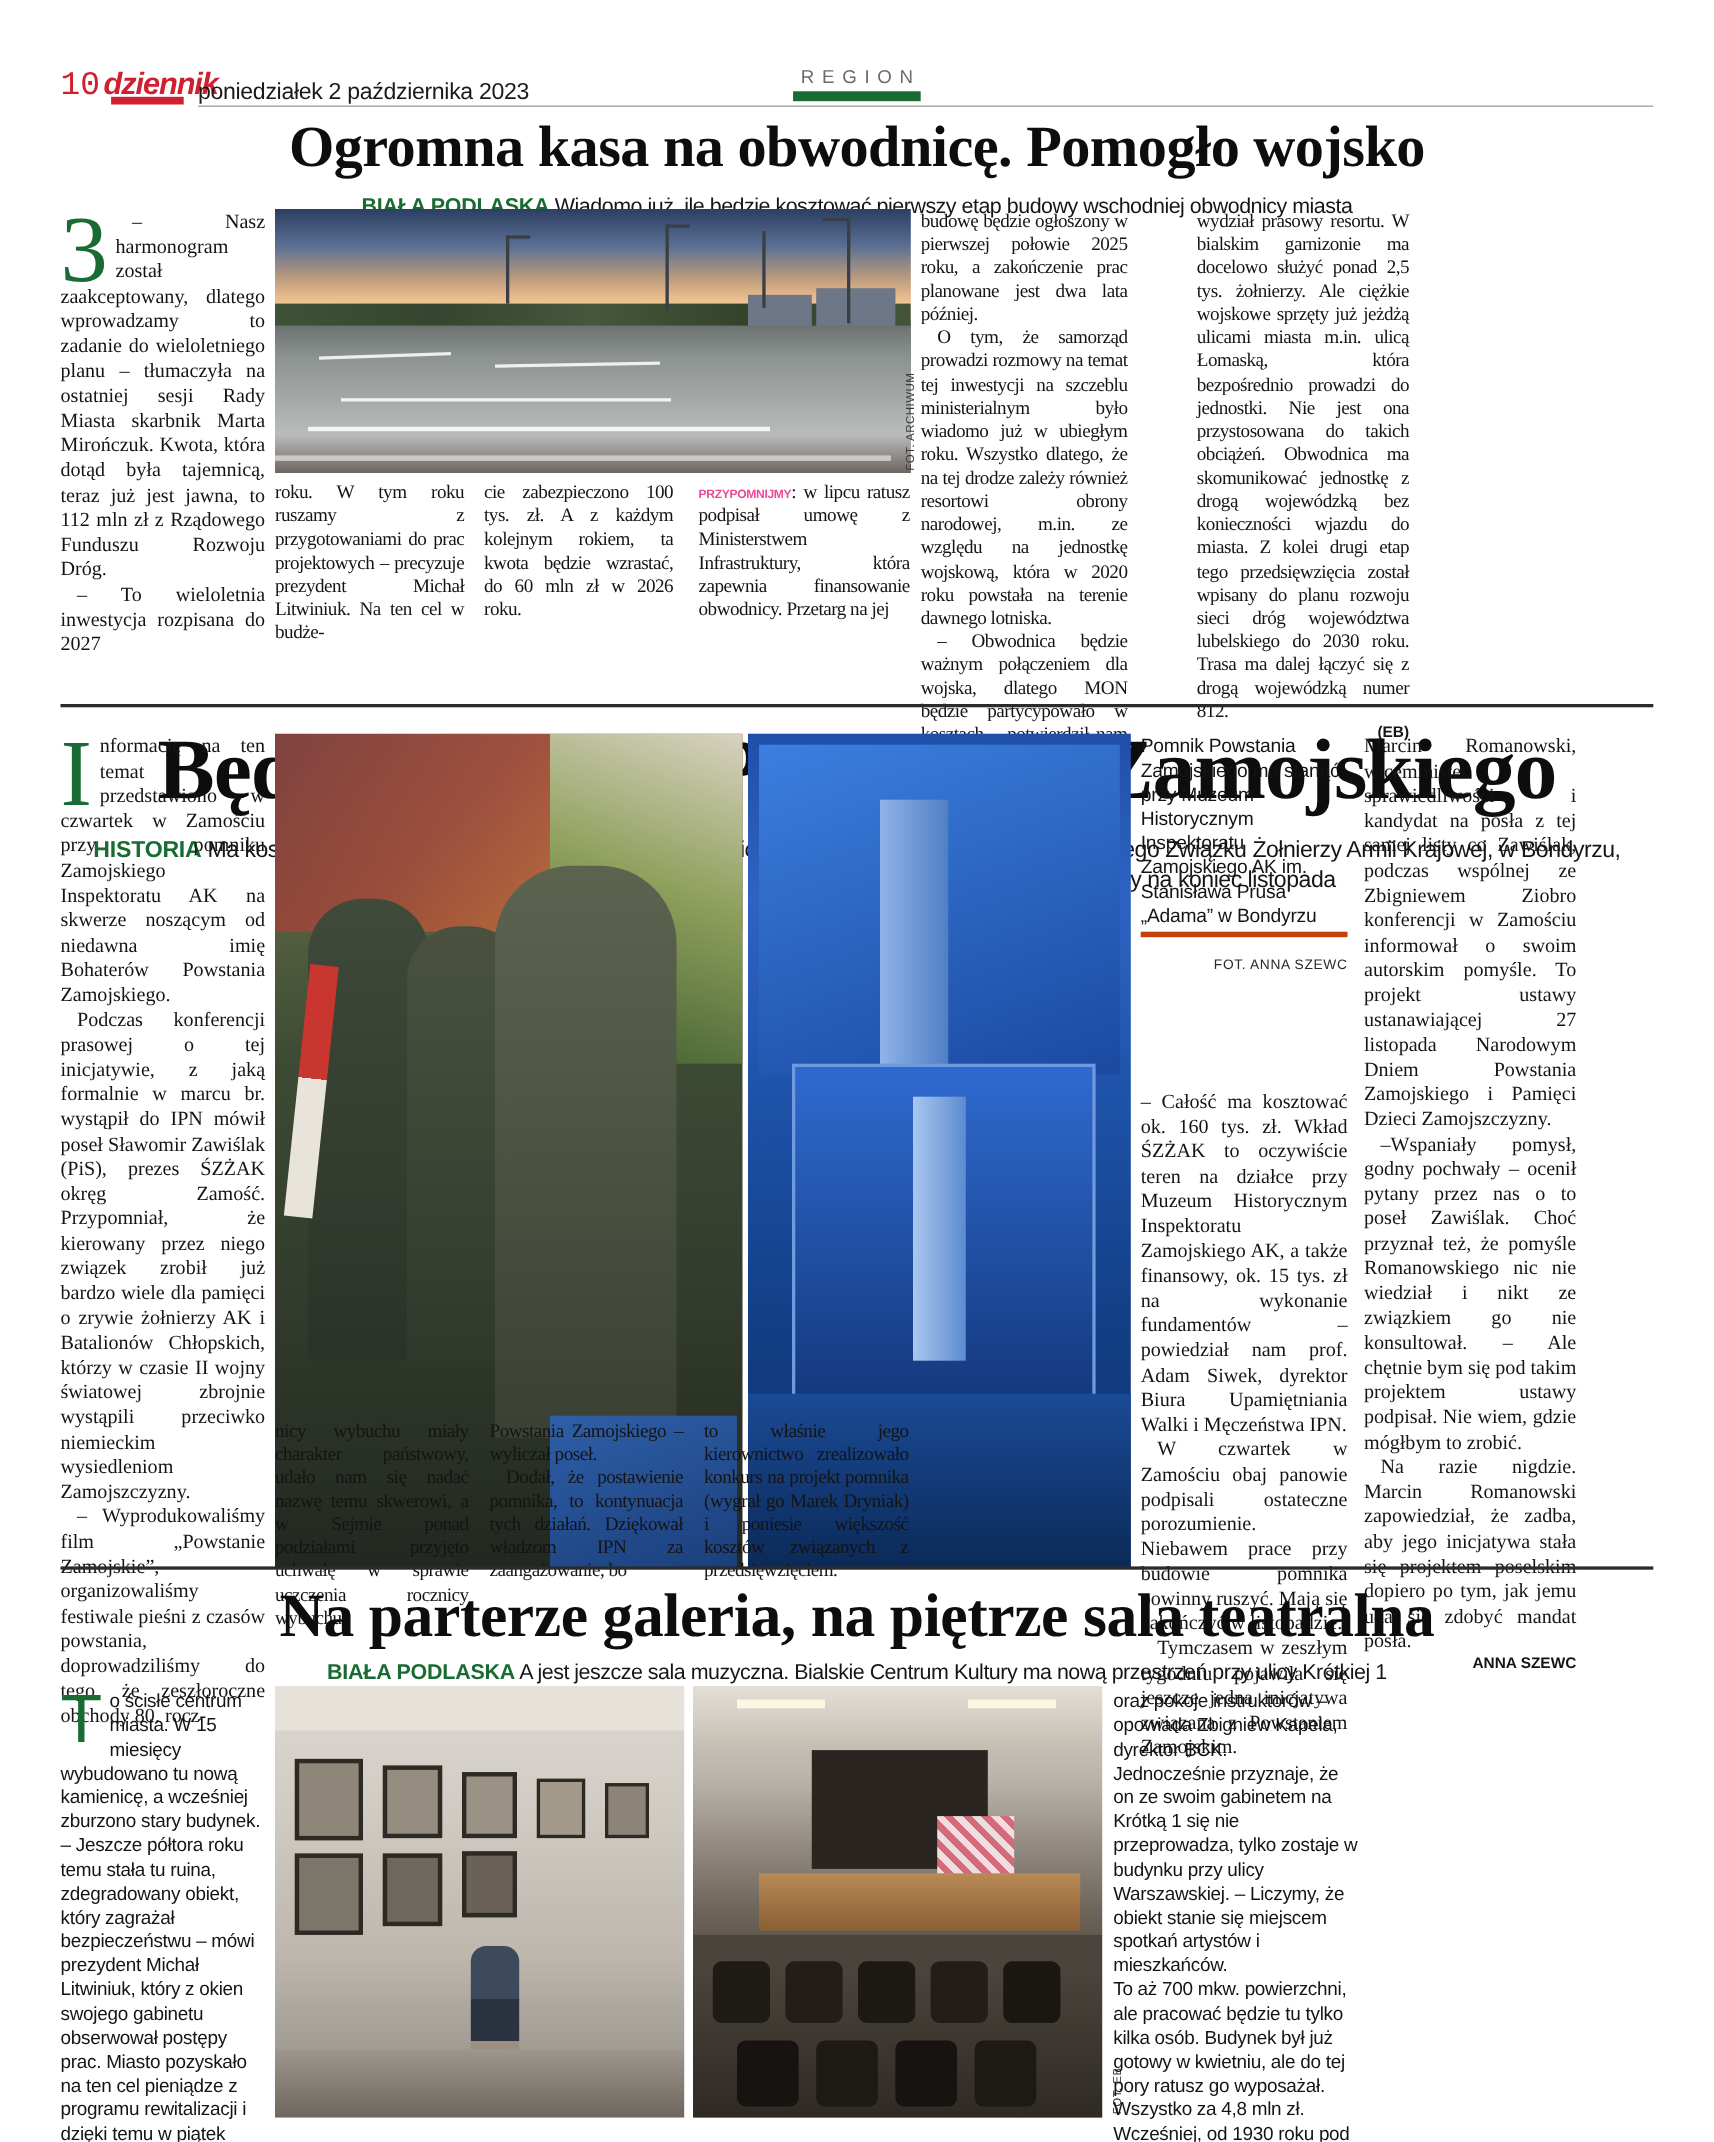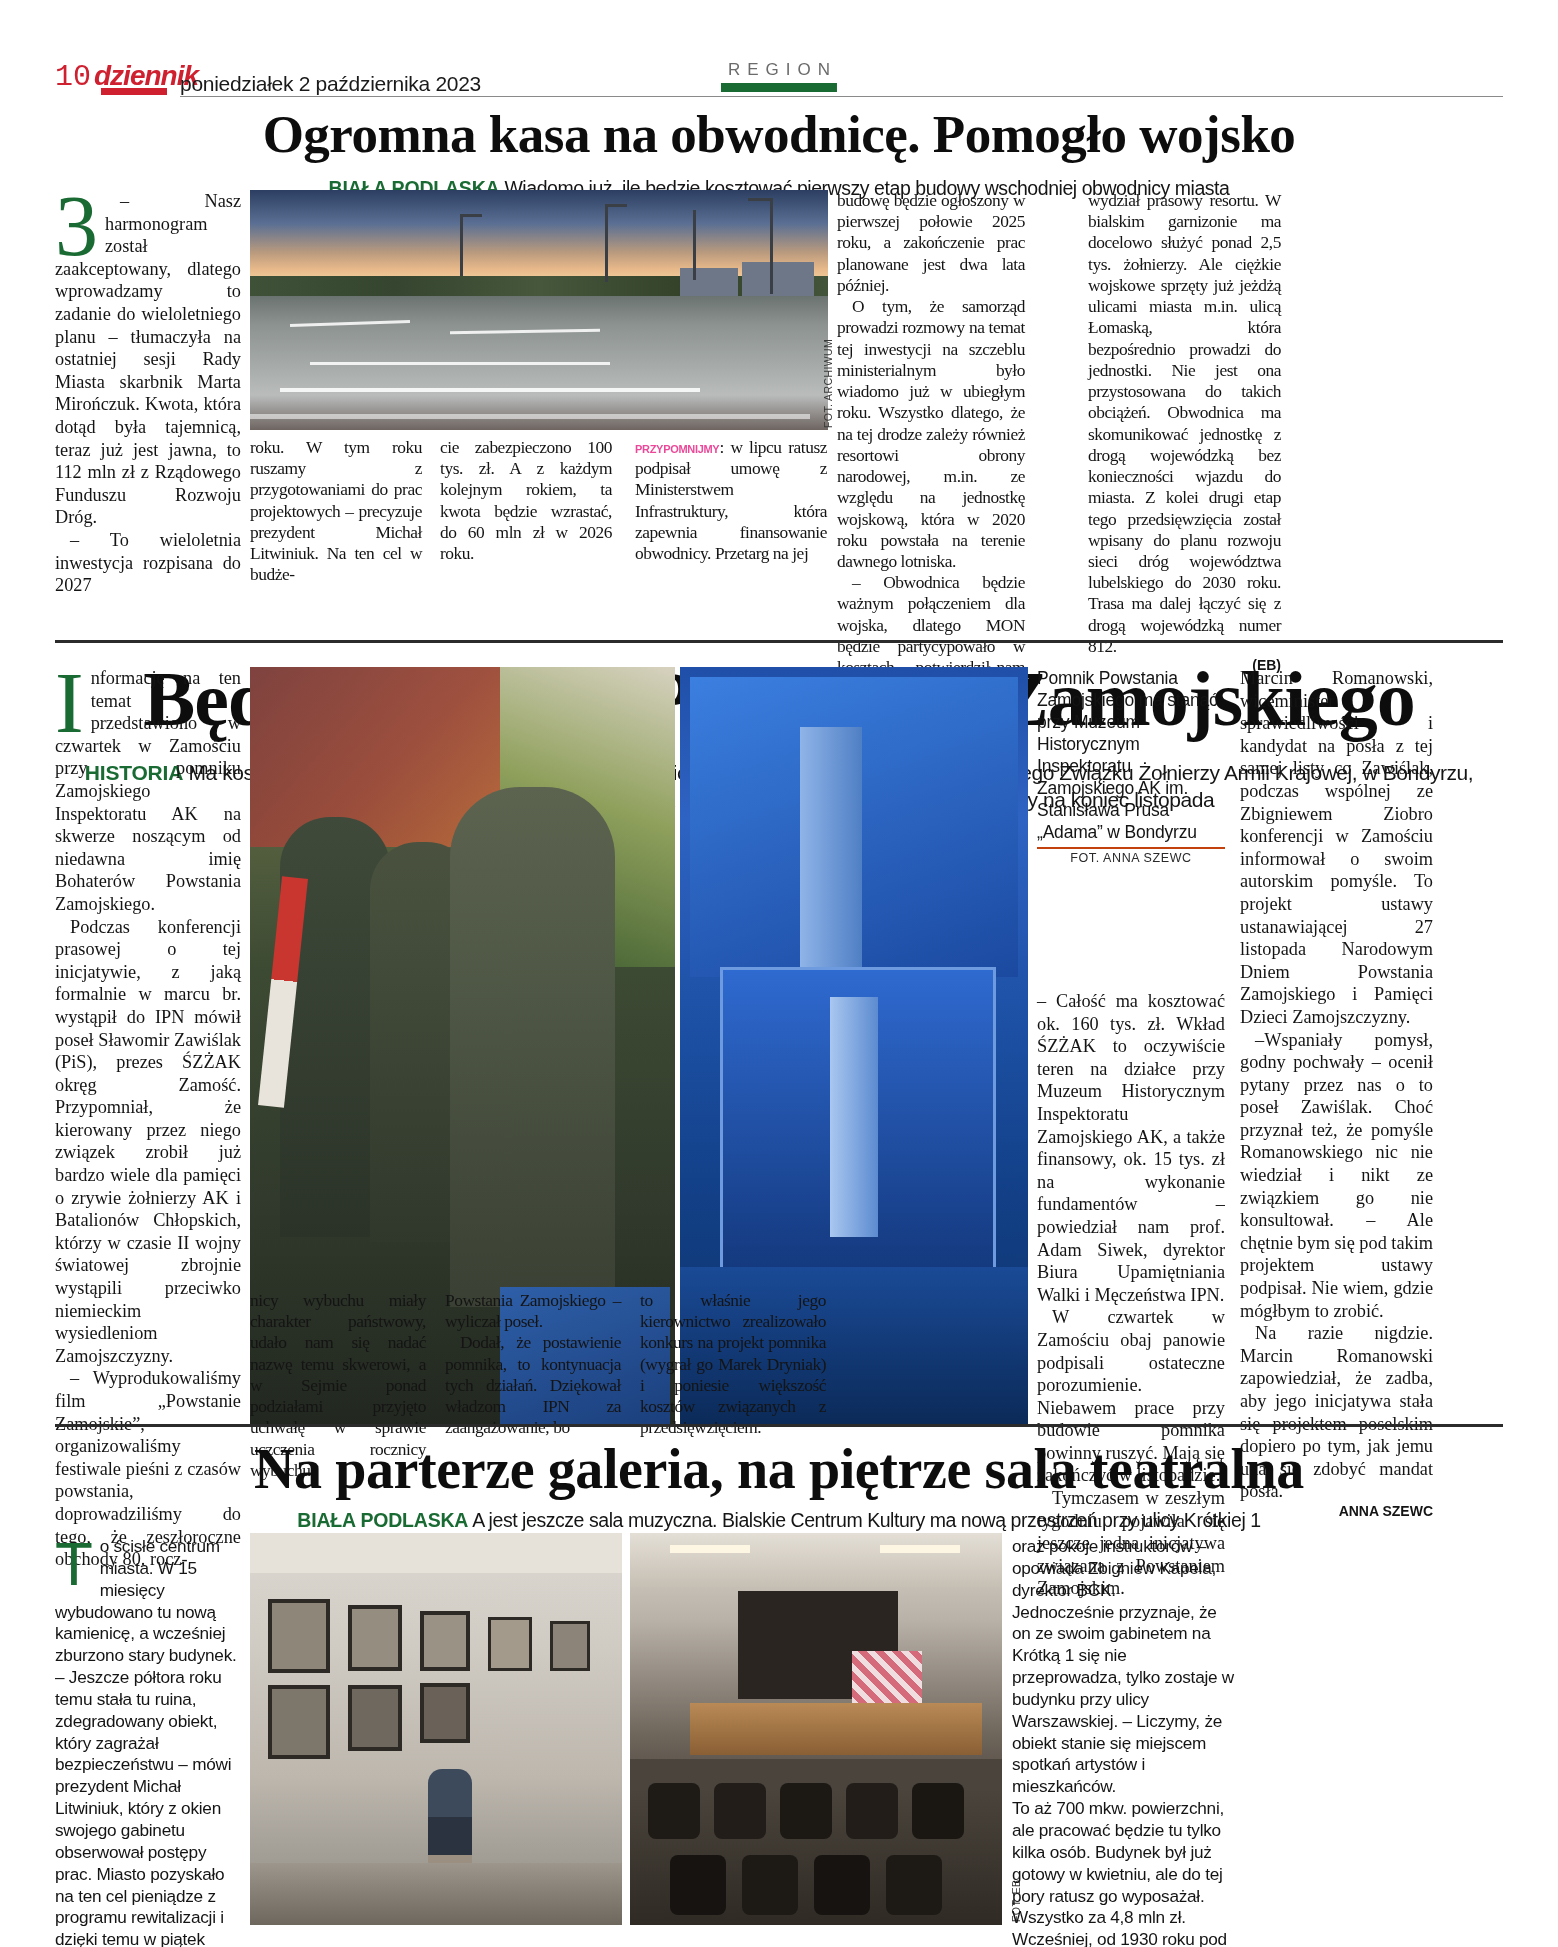--- a/index.html
+++ b/index.html
@@ -54,22 +54,22 @@
 
   
   .photo{position:absolute;overflow:hidden;}
   .credit{position:absolute;font-family:"Liberation Sans",sans-serif;font-size:10.5px;
           color:#3a3a3a;letter-spacing:0.4px;white-space:nowrap;
           transform-origin:left top;}
   .credit.vert{transform:rotate(-90deg);}
 
   .capbox{position:absolute;font-family:"Liberation Sans",sans-serif;font-size:17.5px;
           line-height:1.26;color:#141414;letter-spacing:-0.2px;}
-  .capcredit{font-size:12.5px;text-align:center;letter-spacing:0.6px;color:#2a2a2a;
-             border-top:2px solid #c2410c;margin-top:4px;padding-top:2px;}
+  .capcredit{font-size:12.5px;text-align:right;letter-spacing:0.6px;color:#2a2a2a;
+             border-top:5px solid #c2410c;margin-top:4px;padding-top:18px;}
 
   
   #photo-road{left:250px;top:190px;width:578px;height:240px;
     background:
       linear-gradient(to bottom,#2c3f63 0%,#5a6f93 14%,#b99a7e 26%,#e8b98a 33%,#f2cf9e 38%,#7f8a8c 44%,#5a6560 50%,#6d7573 58%,#8b8f8e 66%,#9aa0a0 76%,#b0b4b3 88%,#7d7672 100%);}
   #photo-road .road{position:absolute;left:0;right:0;top:44%;bottom:0;
     background:linear-gradient(to bottom,#6b7370 0%,#8d9391 22%,#a6abaa 52%,#b9bcbb 74%,#6e6561 100%);}
   #photo-road .lane{position:absolute;height:3px;background:rgba(255,255,255,.85);}
   #photo-road .trees{position:absolute;left:0;right:0;top:36%;height:9%;
     background:linear-gradient(to right,#3f5238,#35452f,#46573c,#334229,#42543a);}

